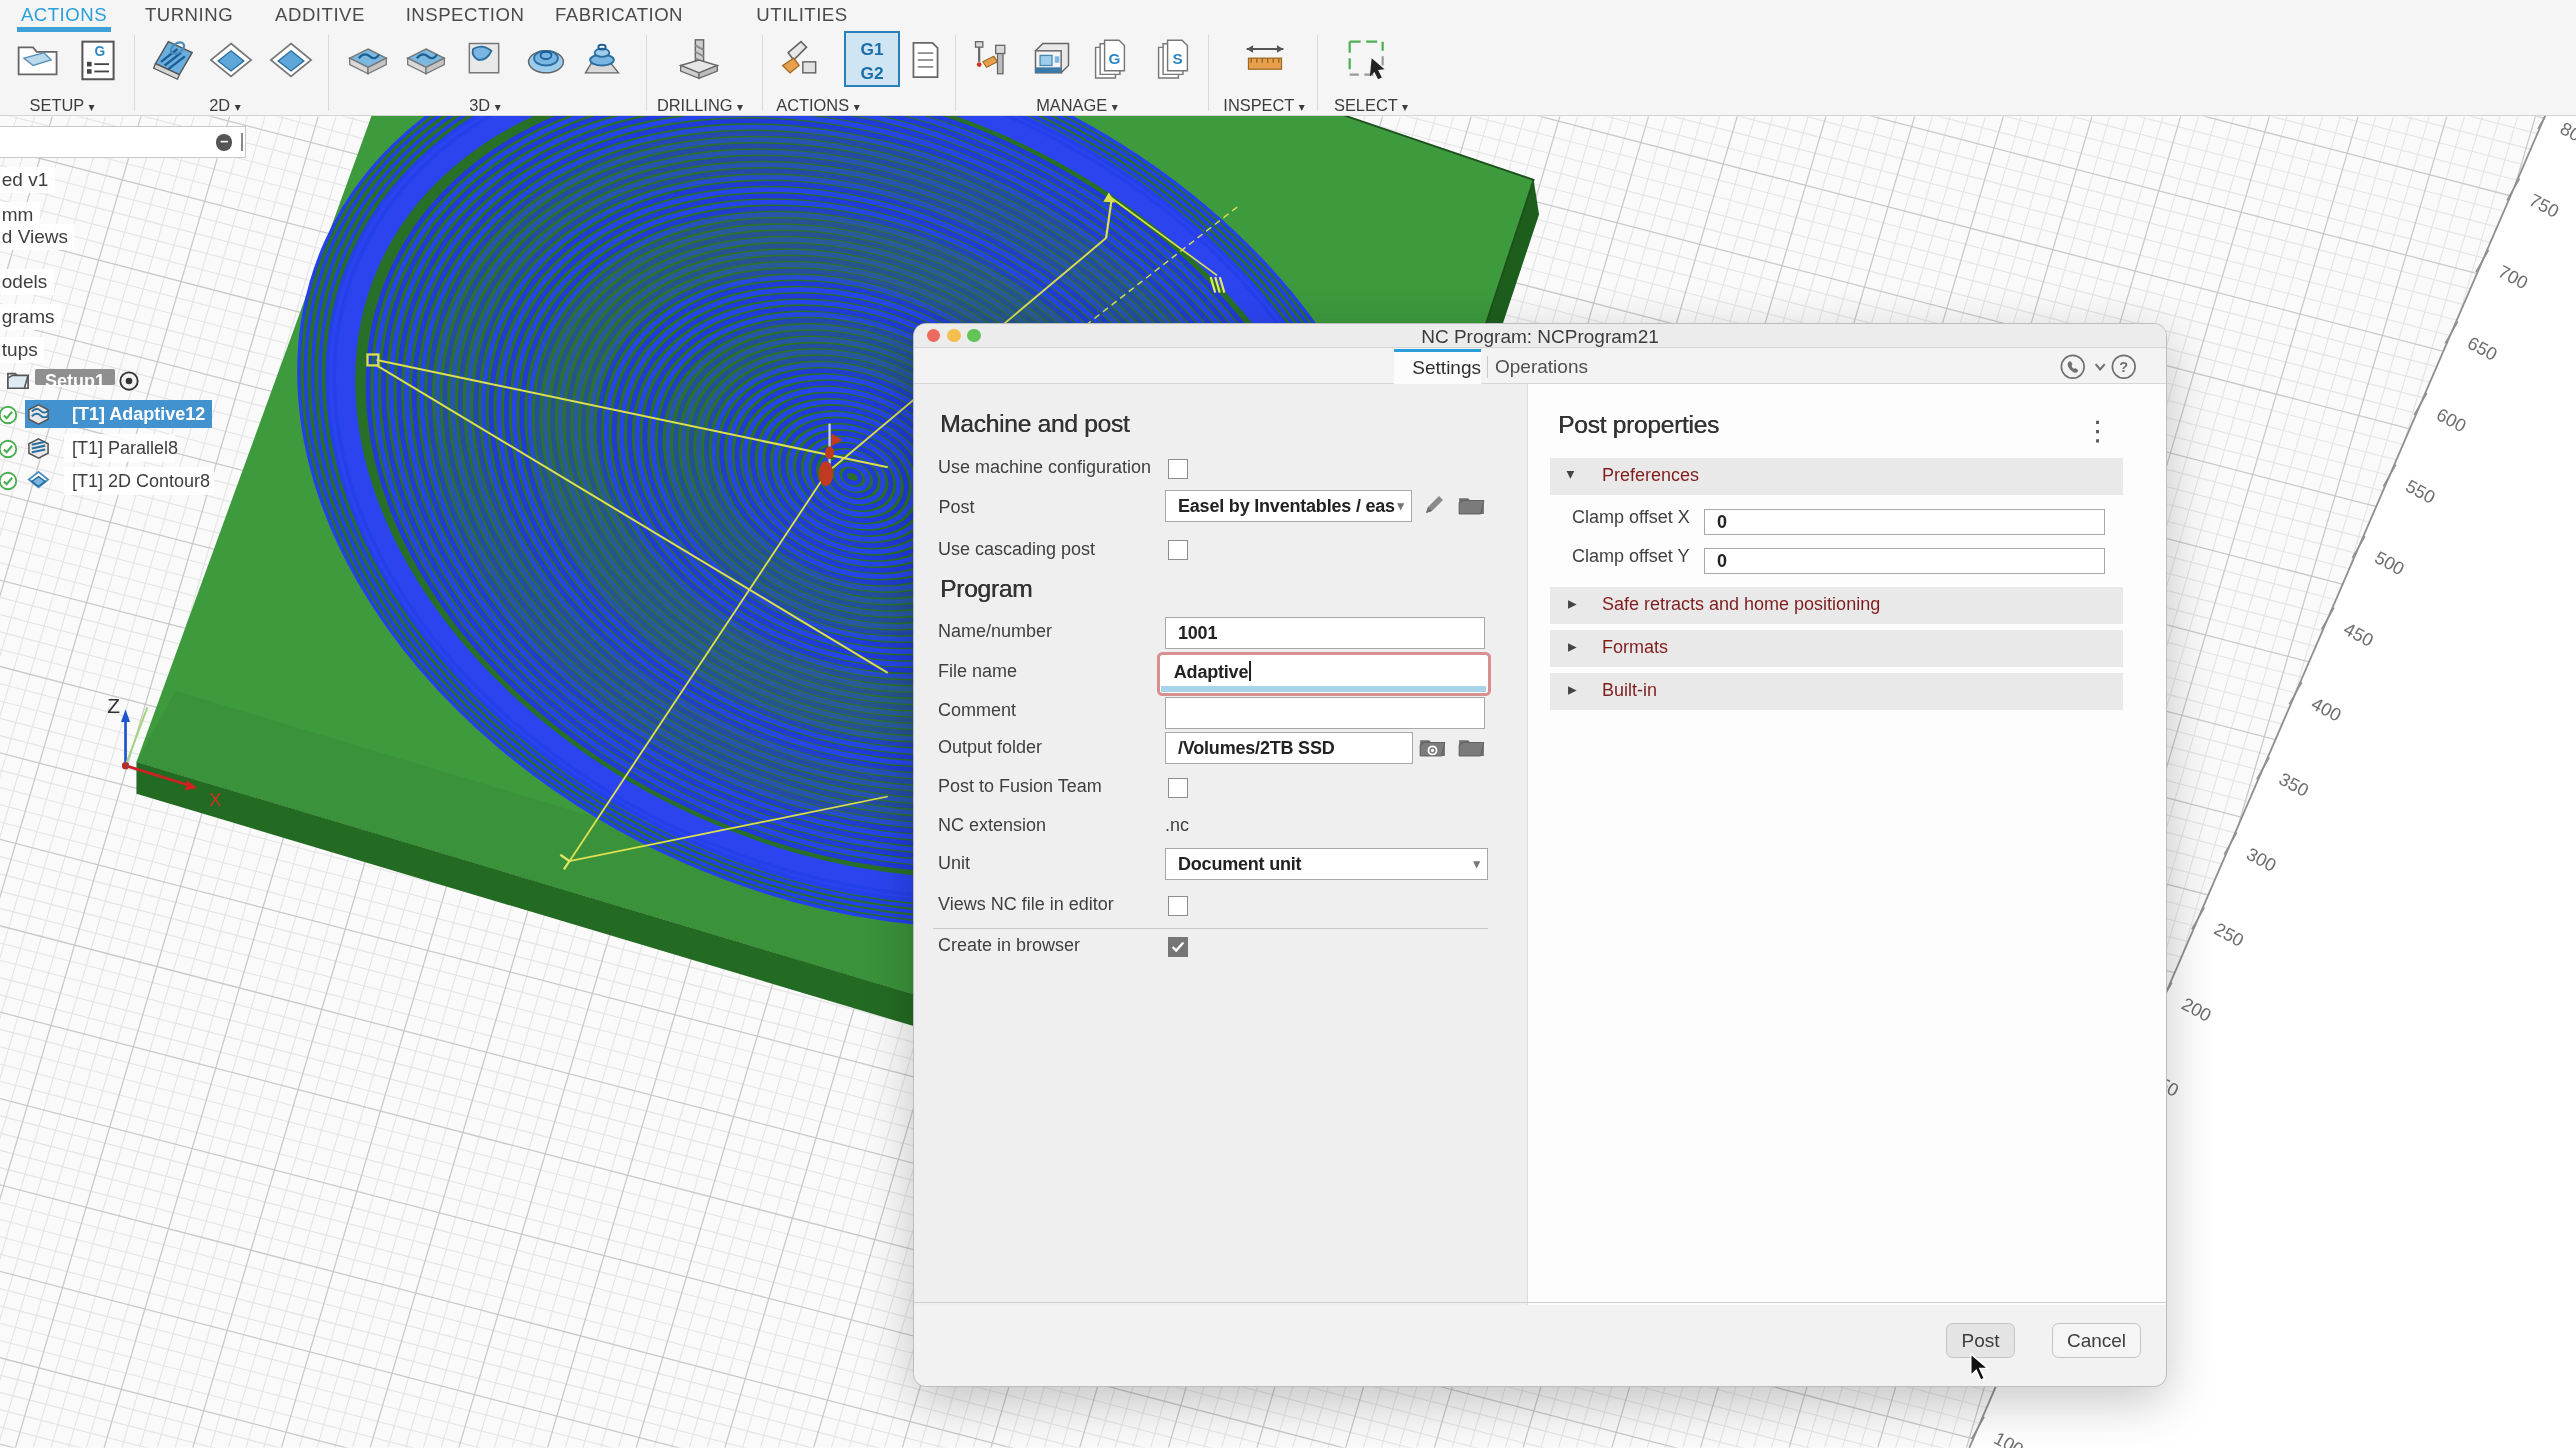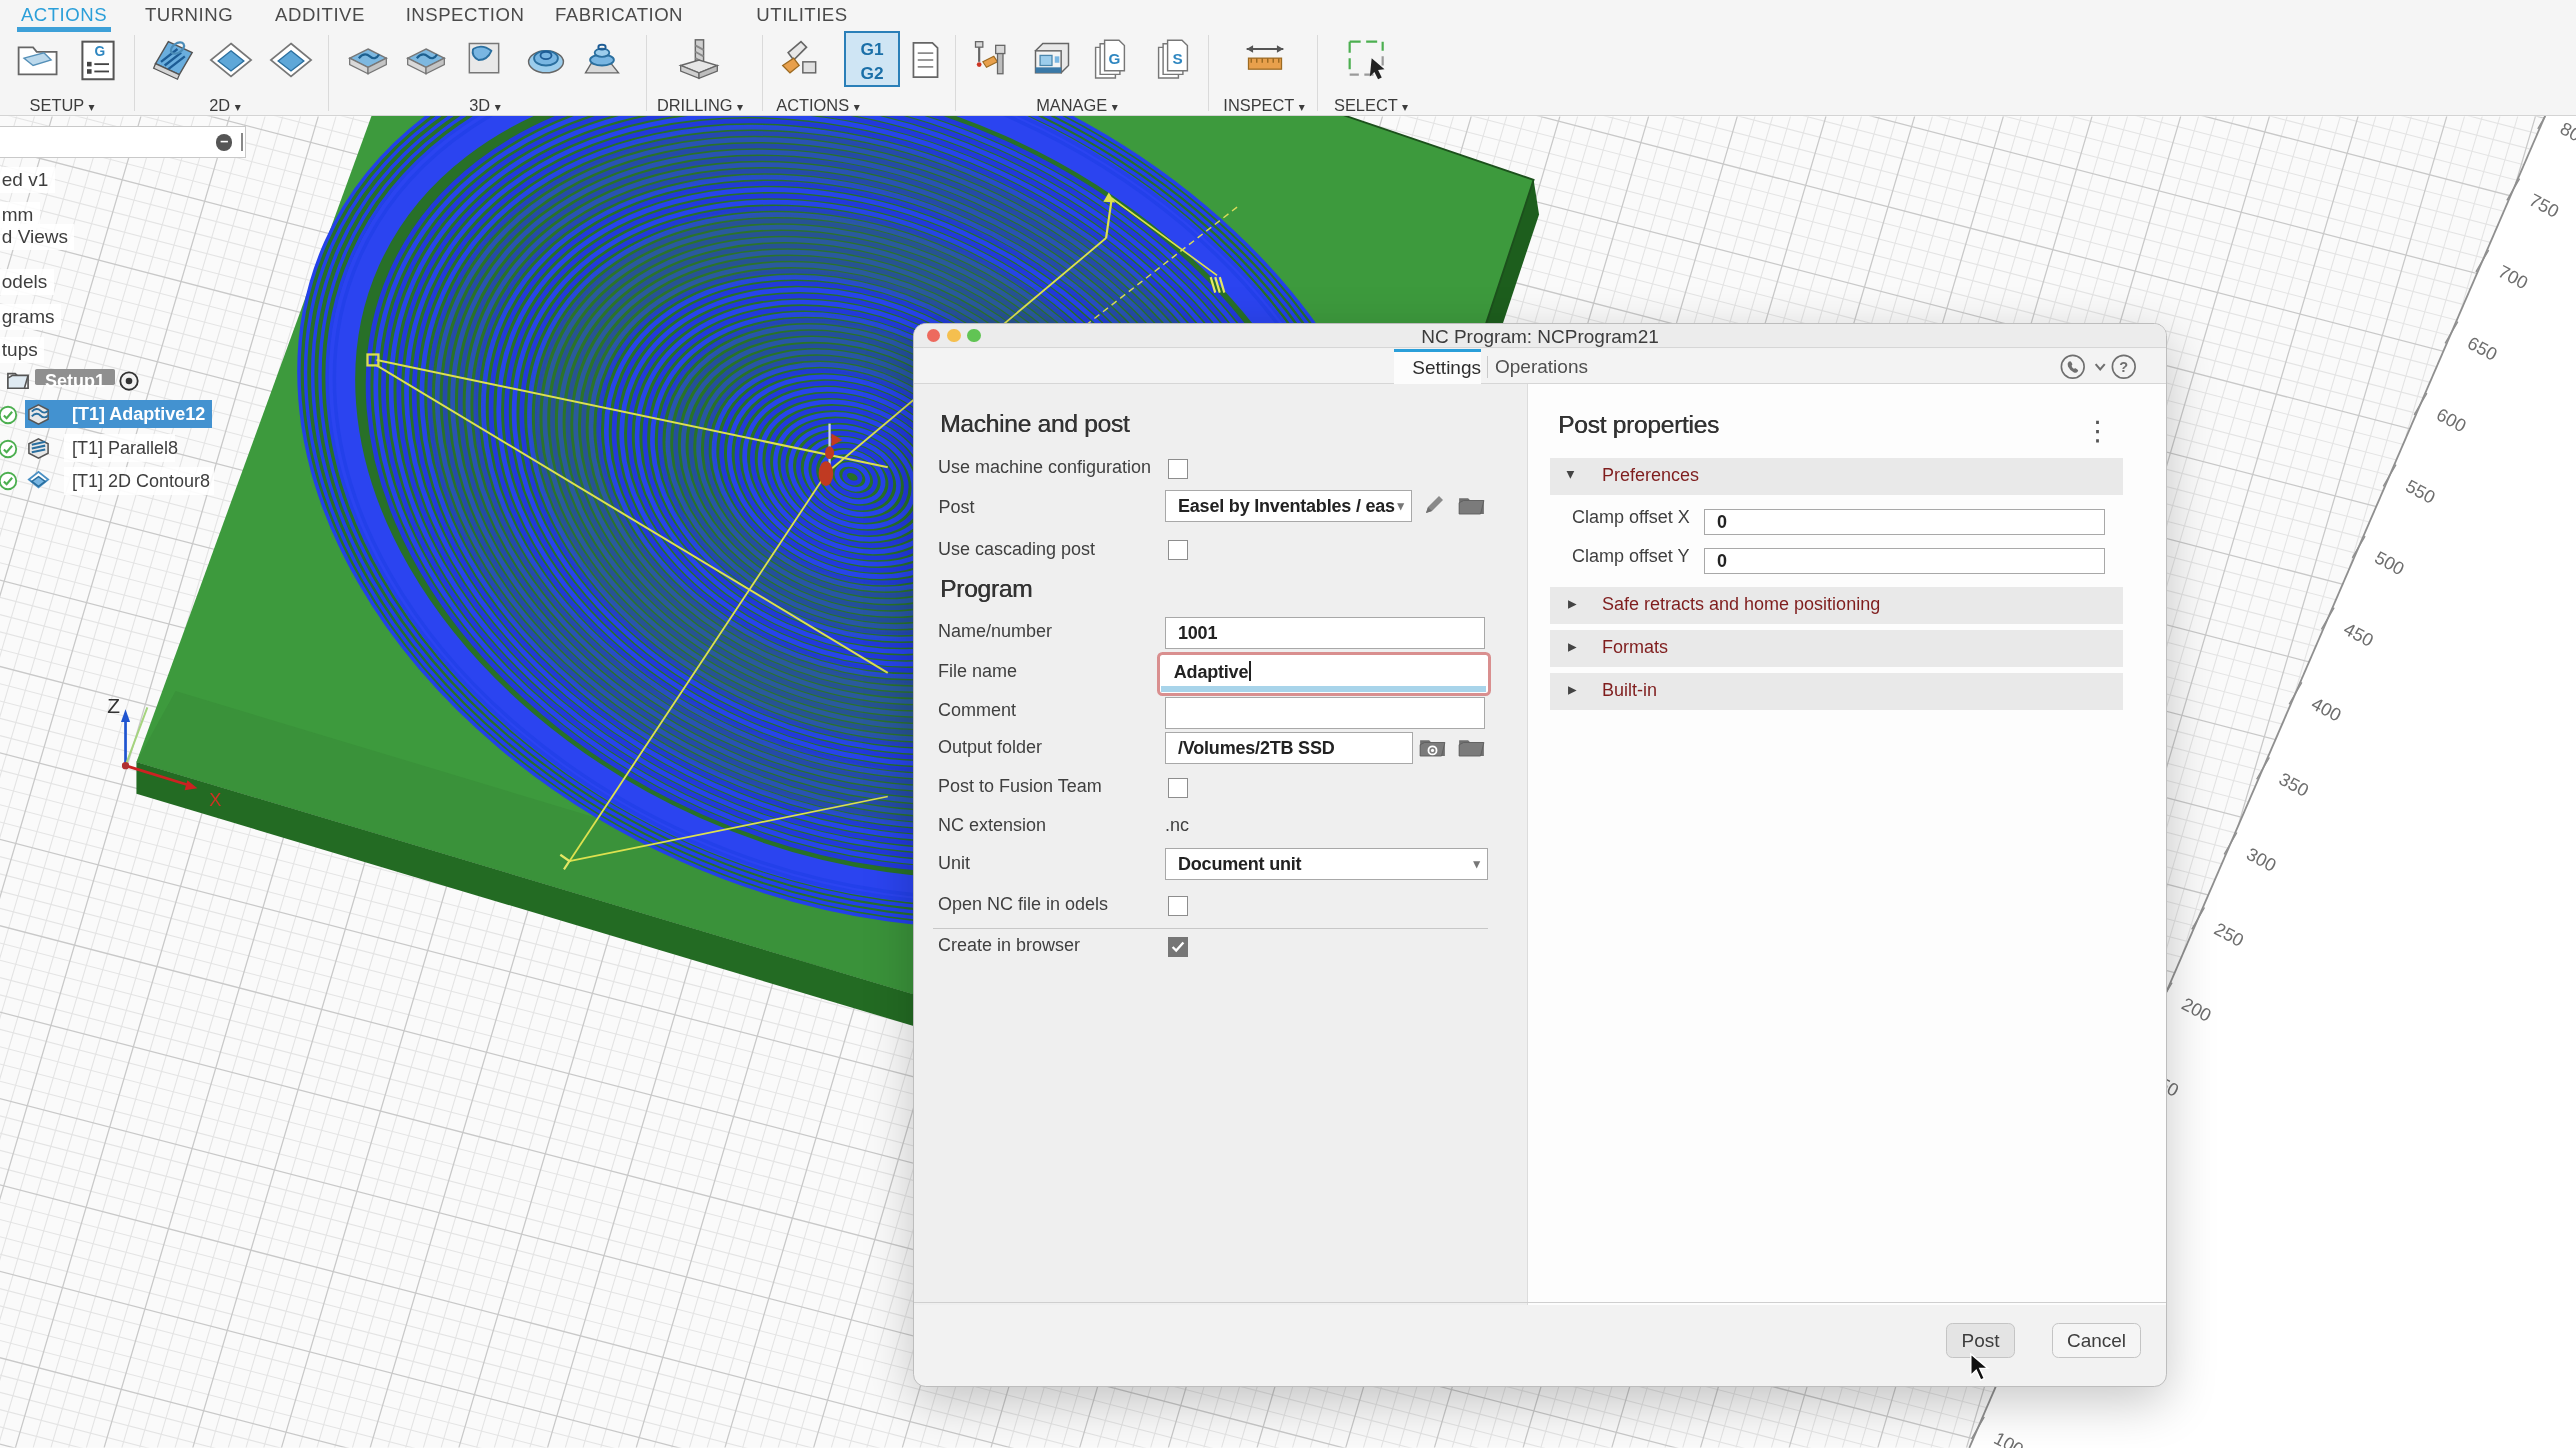--- a/index.html
+++ b/index.html
@@ -458,21 +458,21 @@
    <svg class="dlgicon" style="left:544px;top:351px" width="27" height="24" viewBox="0 0 24 20">
 <path d="M1 4 h8 l2 2 h12 v12 h-22 z" fill="#6f6f6f"></path>
 <path d="M1 8 l4 -2 h18 l-3 12 h-19 z" fill="#7b7b7b" stroke="#5f5f5f" stroke-width="0.8"></path>
         </svg>
    <div class="lab" style="left:24px;top:392px">Post to Fusion Team</div>
    <div class="cb" style="left:254px;top:394px"></div>
    <div class="lab" style="left:24px;top:431px">NC extension</div>
    <div class="lab" style="left:251px;top:431px">.nc</div>
    <div class="lab" style="left:24px;top:469px">Unit</div>
    <div class="input" style="left:251px;top:464px;width:323px">Document unit<span class="ddc">▾</span></div>
-   <div class="lab" style="left:24px;top:510px">Open NC file in odels</div>
+   <div class="lab" style="left:24px;top:510px">Views NC file in editor</div>
    <div class="cb" style="left:254px;top:512px"></div>
    <div class="hdiv" style="left:19px;top:544px;width:555px"></div>
    <div class="lab" style="left:24px;top:551px">Create in browser</div>
    <div class="cb on" style="left:254px;top:553px">
           <svg viewBox="0 0 20 20" width="18" height="18">
             <path d="M4 10 l4 4 l8 -9" stroke="#fff" stroke-width="2.6" fill="none"></path>
           </svg>
         </div>
  </div>
  <div class="rcontent">

